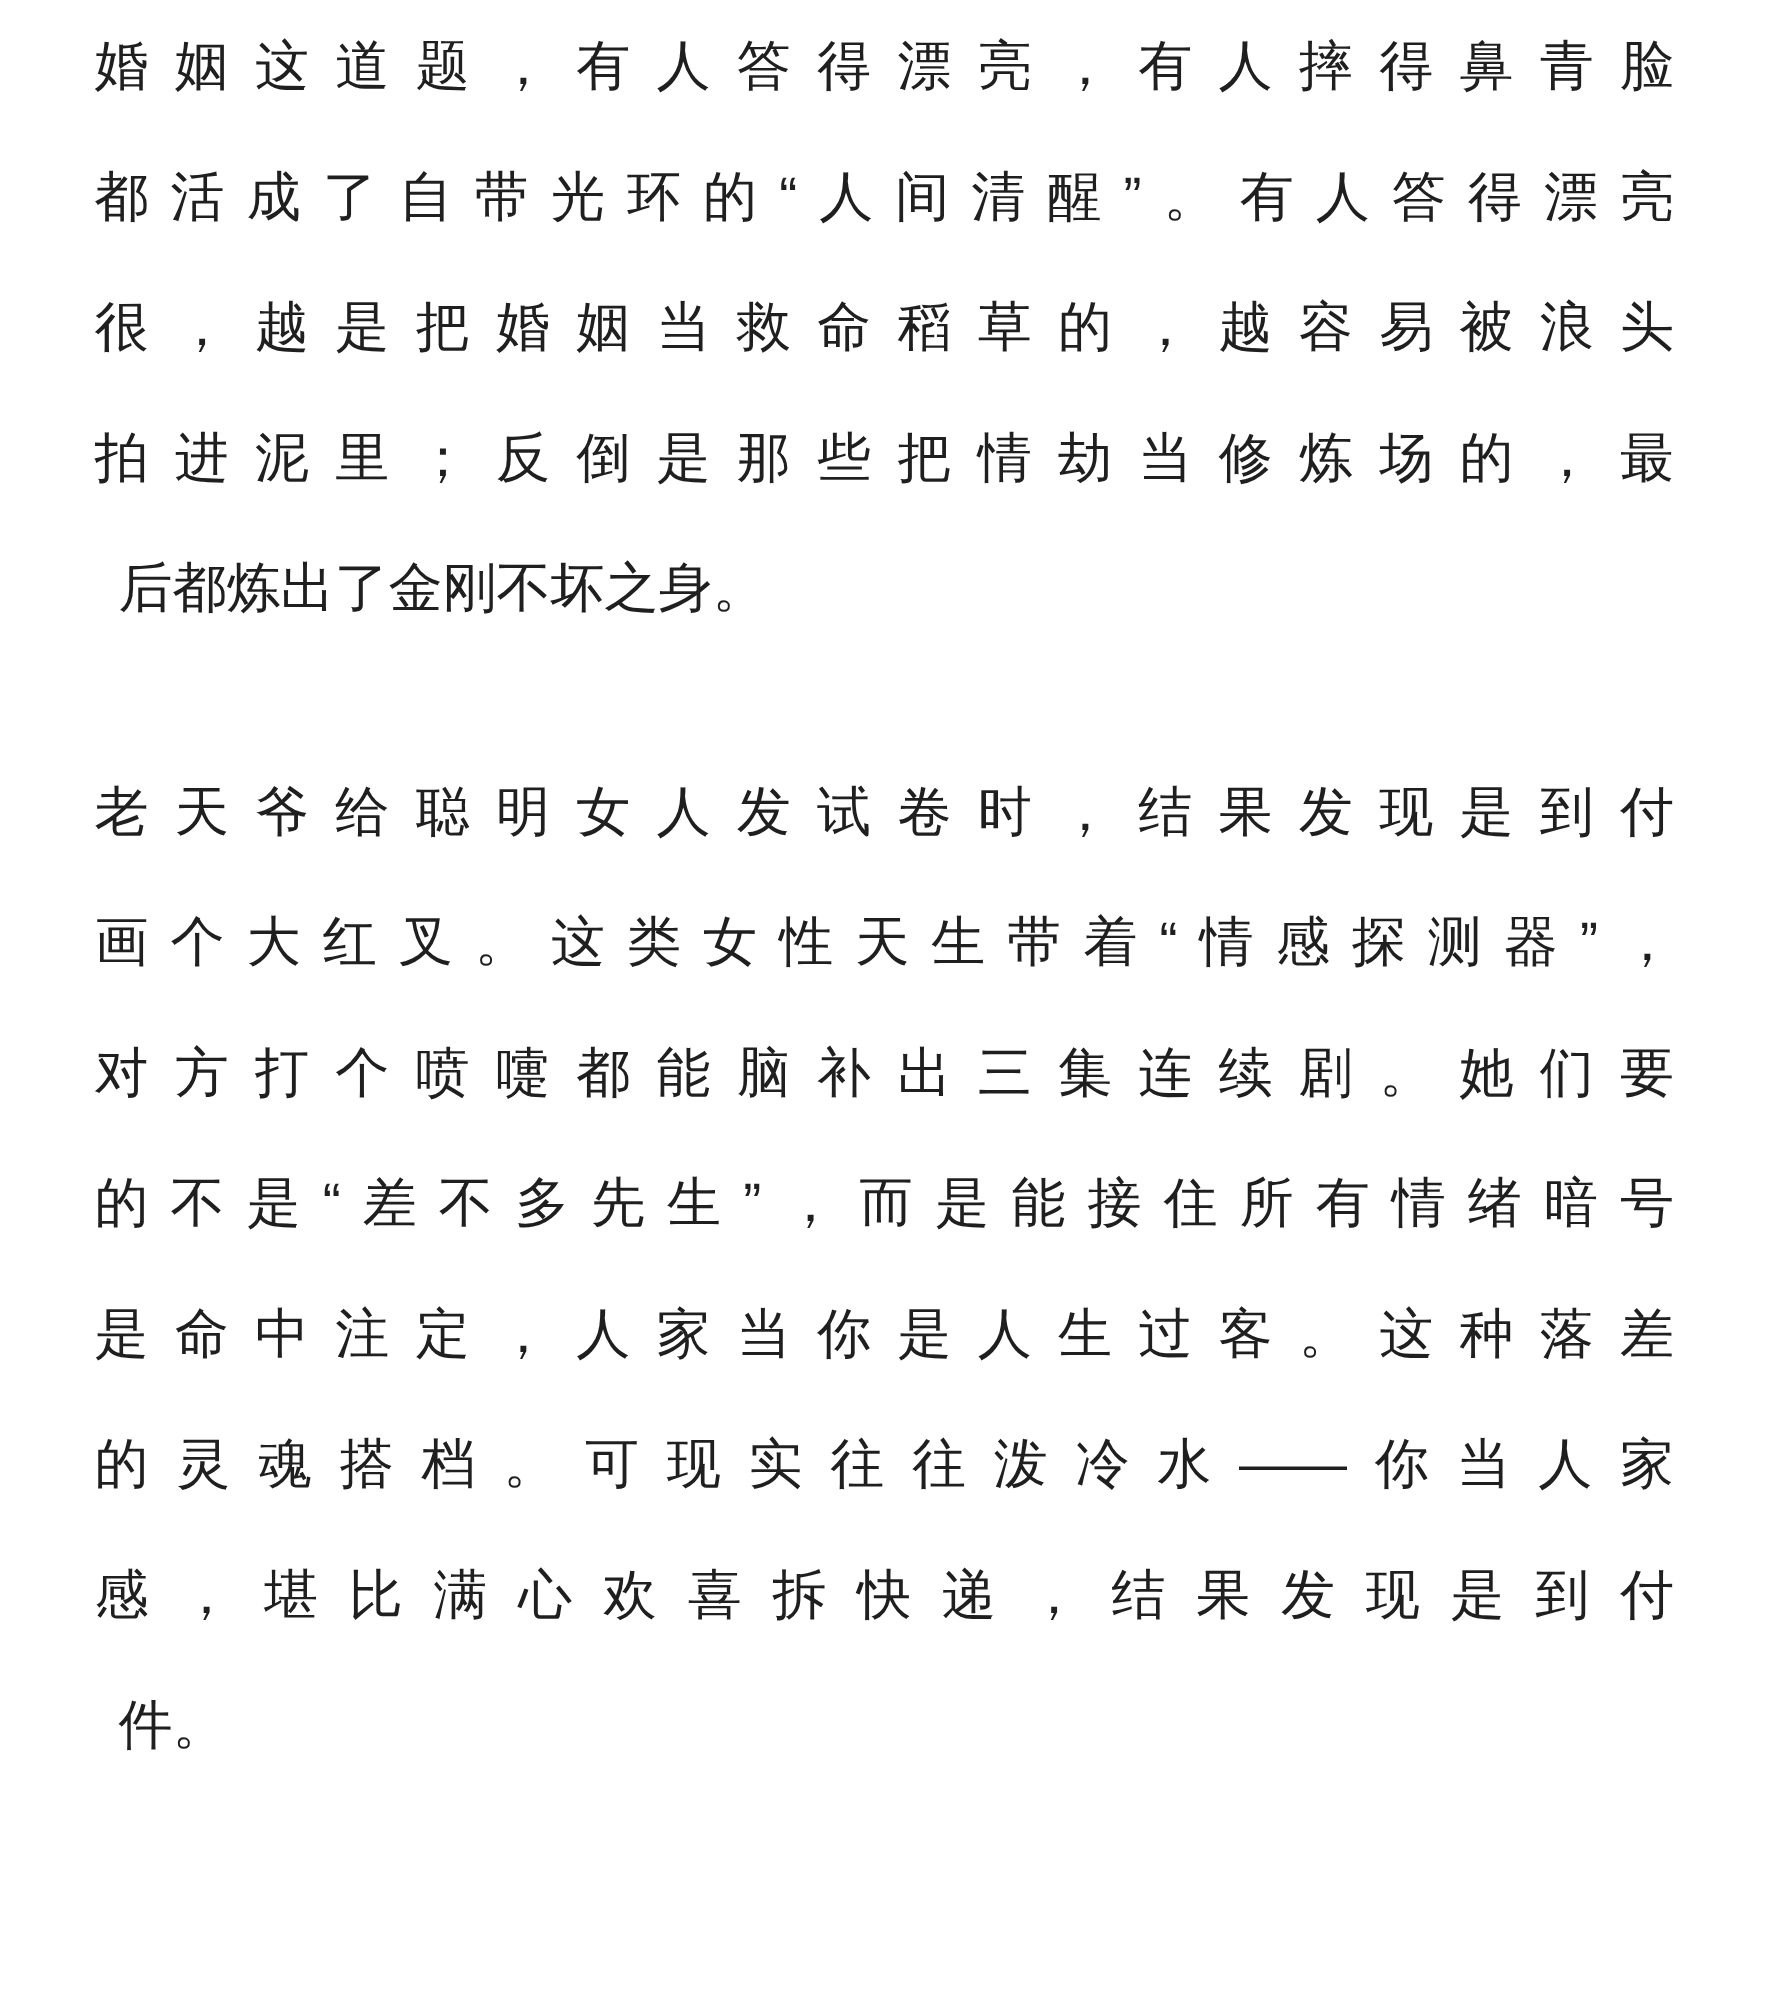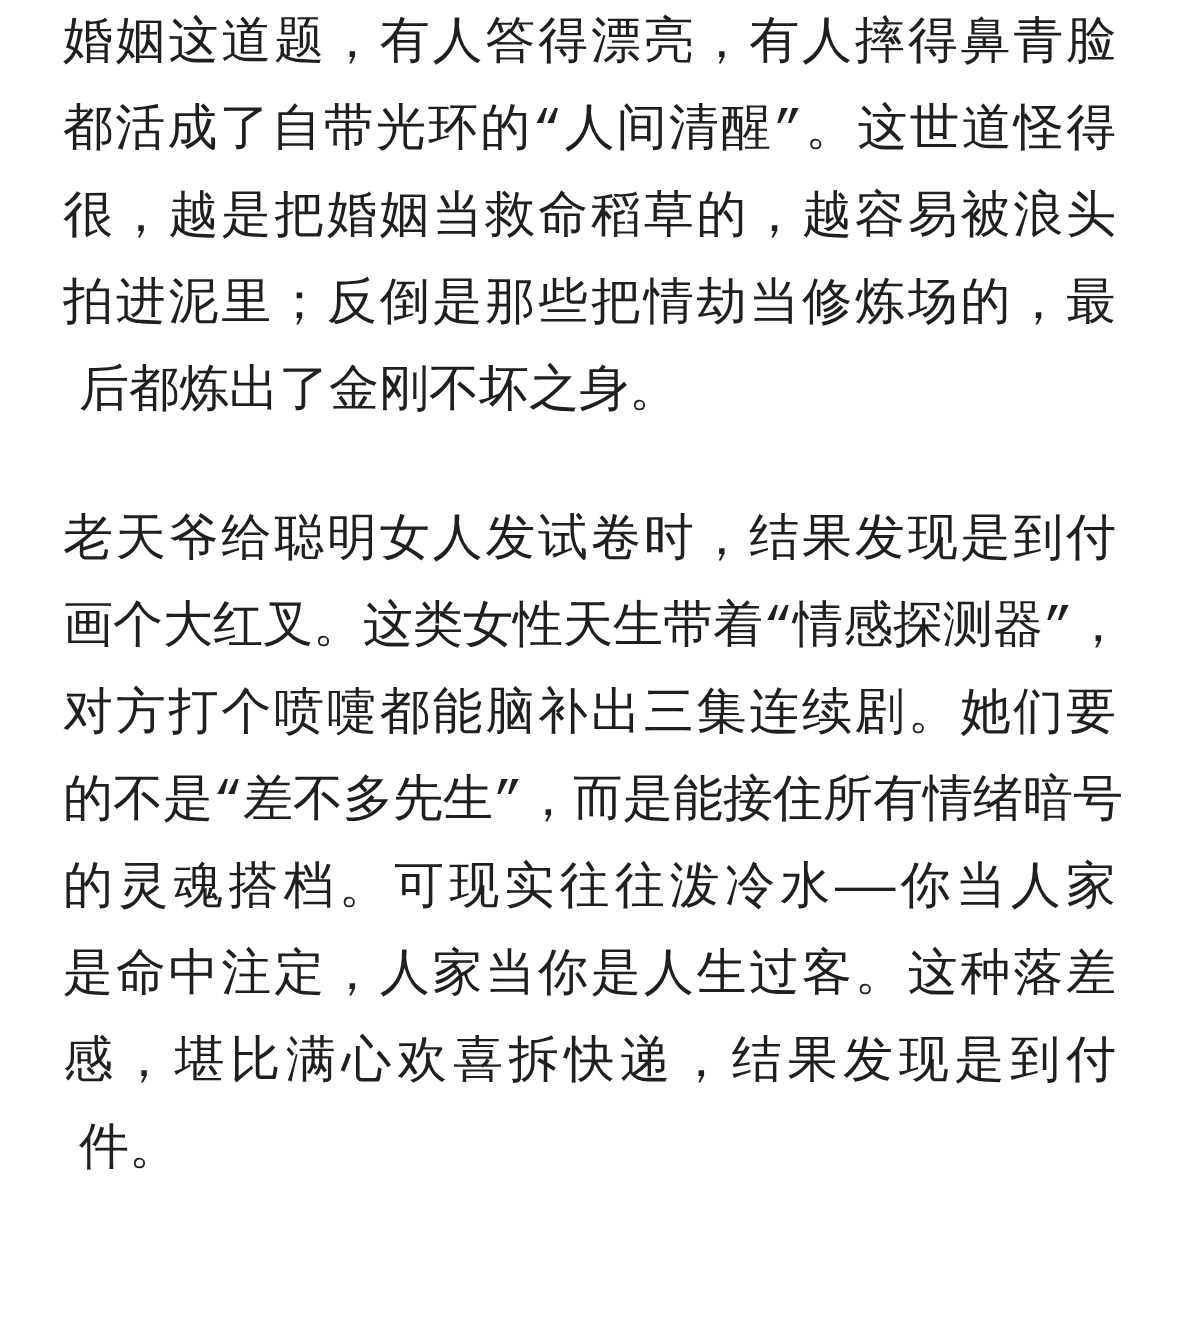--- a/index.html
+++ b/index.html
@@ -10,22 +10,22 @@
     width: 1179px;
     min-height: 1331px;
     background: var(--background-color, #ffffff);
     overflow: hidden;
   }
   .article {
     box-sizing: border-box;
     width: 1179px;
     padding: 0 63px;
     padding-top: 0;
-    font-family: Liberation Mono, monospace;
-    font-size: 50px;
+    font-family: Liberation Sans, sans-serif;
+    font-size: 36px;
     line-height: 87px;
     color: var(--text-color, #1f1f1f);
     letter-spacing: 0;
   }
   .para {
     margin: 0 0 62px 0;
   }
   .para:last-child {
     margin-bottom: 0;
   }
@@ -39,30 +39,30 @@
     margin-left: 16px;
   }
 </style>
 </head>
 <body>
 
 <div class="article">
 
   <div class="para">
     <div class="line">婚姻这道题，有人答得漂亮，有人摔得鼻青脸</div>
-    <div class="line">都活成了自带光环的“人间清醒”。这世道怪得</div>
+    <div class="line">都活成了自带光环的“人间清醒”。有人答得漂亮</div>
     <div class="line">很，越是把婚姻当救命稻草的，越容易被浪头</div>
     <div class="line">拍进泥里；反倒是那些把情劫当修炼场的，最</div>
     <div class="line final">后都炼出了金刚不坏之身。</div>
   </div>
 
   <div class="para">
     <div class="line">老天爷给聪明女人发试卷时，结果发现是到付</div>
     <div class="line">画个大红叉。这类女性天生带着“情感探测器”，</div>
     <div class="line">对方打个喷嚏都能脑补出三集连续剧。她们要</div>
     <div class="line">的不是“差不多先生”，而是能接住所有情绪暗号</div>
+    <div class="line">是命中注定，人家当你是人生过客。这种落差</div>
     <div class="line">的灵魂搭档。可现实往往泼冷水——你当人家</div>
-    <div class="line">是命中注定，人家当你是人生过客。这种落差</div>
     <div class="line">感，堪比满心欢喜拆快递，结果发现是到付</div>
     <div class="line final">件。</div>
   </div>
 
 </div>
 
 </body></html>

